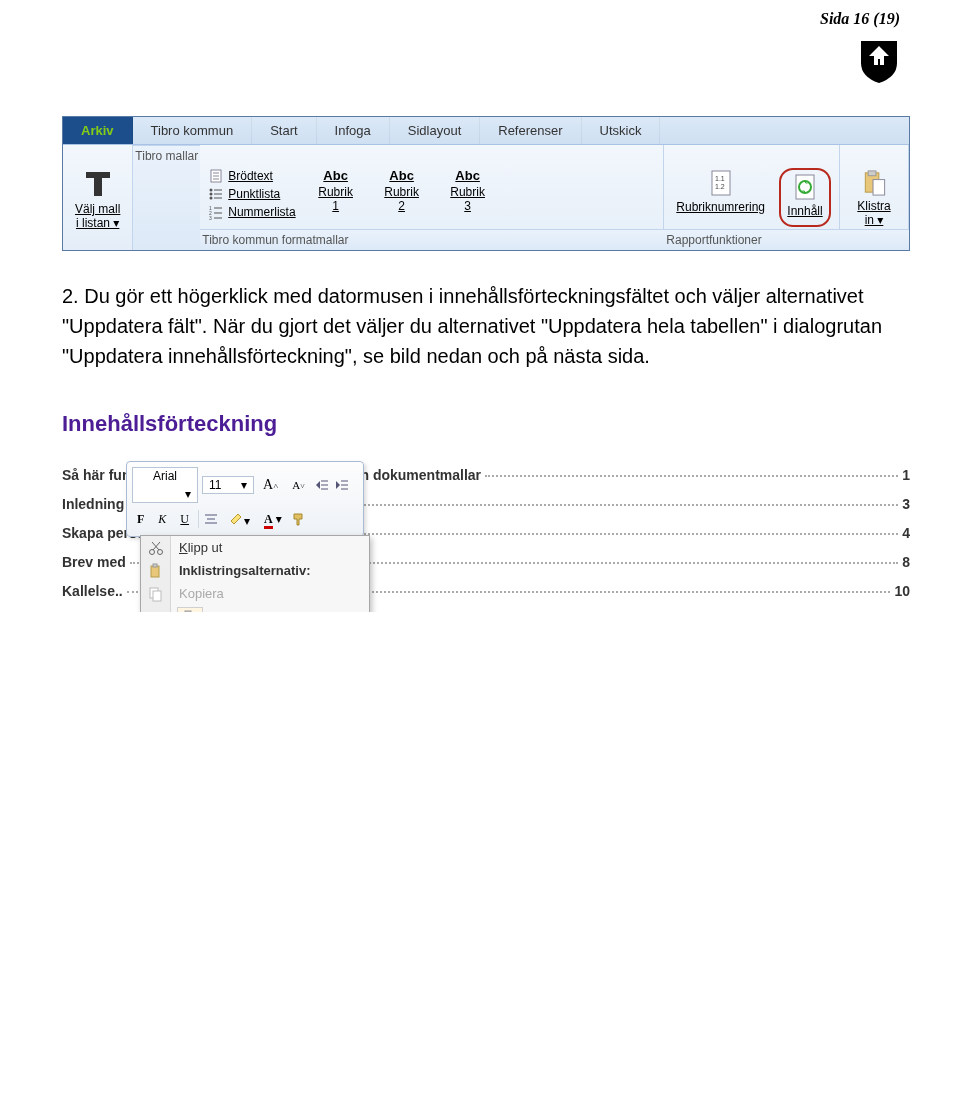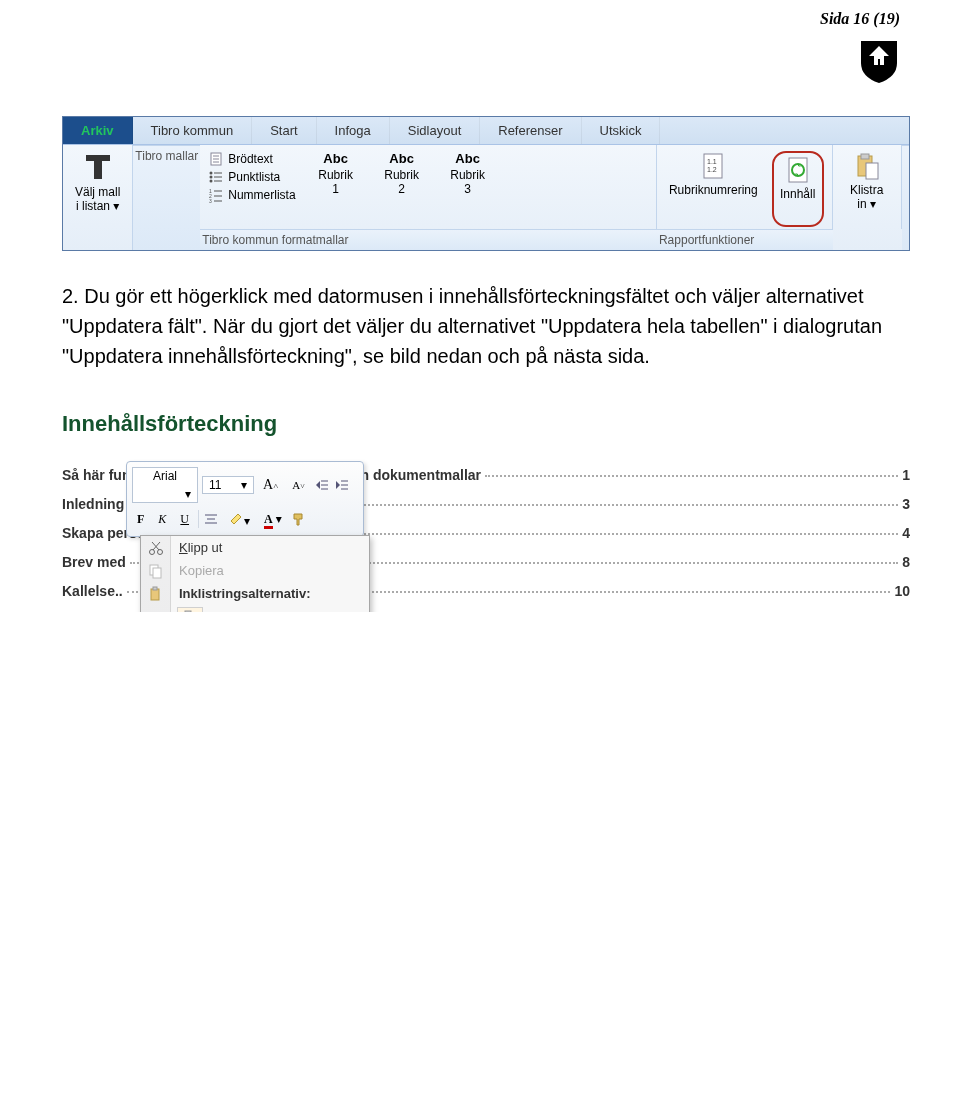--- a/index.html
+++ b/index.html
@@ -40,31 +40,32 @@
     border-bottom: 1px solid #a9c3e6;
     background: linear-gradient(#dbe8f7, #cfe0f2);
   }
   .ribbon-tab {
     padding: 6px 18px;
     border-right: 1px solid rgba(0,0,0,0.05);
     color: #333;
   }
   .ribbon-tab.active {
     background: #1c4e8c;
-    color: #22c55e;
+    color: #84cc16;
     font-weight: 700;
   }
   .ribbon-body {
     display: flex;
     background: linear-gradient(#f2f7fc, #e5eef8);
   }
   .rib-group {
     border-right: 1px solid #c2d5ec;
-    padding: 6px 8px 2px 8px;
+    padding: 23px 8px 2px 8px;
     text-align: center;
+    text-decoration: underline;
   }
   .rib-group-label {
     font-size: 12px;
     color: #555;
     border-top: 1px solid #c2d5ec;
     padding: 3px 2px;
     background: linear-gradient(#eaf2fb,#dce9f7);
   }
   .rib-stack { display:flex; flex-direction:column; gap:2px; text-align:left; font-size:12px; }
   .rib-big {
@@ -93,21 +94,21 @@
   
   .toc-shot {
     font-family: 'Segoe UI', Tahoma, sans-serif;
     font-size: 14px;
     position: relative;
     margin-top: 10px;
   }
   .toc-title {
     font-weight: 700;
     font-size: 22px;
-    color: #14532d;
+    color: #4c1d95;
     margin-bottom: 30px;
   }
   .toc-line {
     display: flex;
     align-items: baseline;
     margin: 12px 0;
     font-size: 14px;
     color: #333;
     font-weight: 700;
   }
@@ -280,21 +281,21 @@
                 <circle cx="15" cy="15" r="6" fill="none" stroke="#3a3" stroke-width="2"></circle>
                 <path d="M15 9 l3 3 l-3 -1 z" fill="#3a3"></path>
                 <path d="M15 21 l-3 -3 l3 1 z" fill="#3a3"></path>
               </svg>
             <div>Innhåll</div>
           </div>
         </div>
         <div class="rib-group-label">Rapportfunktioner</div>
       </div>
 
-      <div style="display:flex; flex-direction:row;">
+      <div style="display:flex; flex-direction:column;">
         <div class="rib-group" style="display:flex; height:84px;">
           <div class="rib-big">
             <svg style="width:30px;height:30px" viewBox="0 0 30 30">
                 <rect x="6" y="5" width="14" height="20" fill="#e8c77a" stroke="#b79b4b"></rect>
                 <rect x="9" y="3" width="8" height="5" fill="#ccc" stroke="#999"></rect>
                 <rect x="14" y="12" width="12" height="16" fill="#fff" stroke="#889"></rect>
               </svg>
             <div>Klistra<br>in ▾</div>
           </div>
         </div>
@@ -389,37 +390,37 @@
         <span class="ctx-icon">
           <svg width="16" height="16" viewBox="0 0 16 16">
               <circle cx="4" cy="12" r="2.5" fill="none" stroke="#666"></circle>
               <circle cx="12" cy="12" r="2.5" fill="none" stroke="#666"></circle>
               <line x1="5" y1="10" x2="12" y2="2" stroke="#666"></line>
               <line x1="11" y1="10" x2="4" y2="2" stroke="#666"></line>
             </svg>
         </span>
         <span><span class="u">K</span>lipp ut</span>
       </div>
+      <div class="ctx-item">
+        <span class="ctx-icon">
+          <svg width="16" height="16" viewBox="0 0 16 16">
+              <rect x="3" y="3" width="8" height="11" fill="#e8c77a" stroke="#b79b4b"></rect>
+              <rect x="5" y="1" width="4" height="3" fill="#ccc" stroke="#999"></rect>
+            </svg>
+        </span>
+        <span style="font-weight:700;">Inklistringsalternativ:</span>
+      </div>
       <div class="ctx-item disabled">
         <span class="ctx-icon">
           <svg width="16" height="16" viewBox="0 0 16 16">
               <rect x="2" y="2" width="8" height="10" fill="#fff" stroke="#bbb"></rect>
               <rect x="5" y="5" width="8" height="10" fill="#fff" stroke="#bbb"></rect>
             </svg>
         </span>
         <span>Kopiera</span>
-      </div>
-      <div class="ctx-item">
-        <span class="ctx-icon">
-          <svg width="16" height="16" viewBox="0 0 16 16">
-              <rect x="3" y="3" width="8" height="11" fill="#e8c77a" stroke="#b79b4b"></rect>
-              <rect x="5" y="1" width="4" height="3" fill="#ccc" stroke="#999"></rect>
-            </svg>
-        </span>
-        <span style="font-weight:700;">Inklistringsalternativ:</span>
       </div>
       <div class="paste-big">
         <svg width="20" height="22" viewBox="0 0 20 22">
             <rect x="2" y="3" width="12" height="17" fill="#e8c77a" stroke="#b79b4b"></rect>
             <rect x="5" y="1" width="6" height="4" fill="#ccc" stroke="#999"></rect>
             <rect x="8" y="9" width="10" height="12" fill="#fff" stroke="#889"></rect>
             <text x="10" y="18" font-size="8" fill="#444">A</text>
           </svg>
       </div>
       <div class="ctx-sep"></div>

